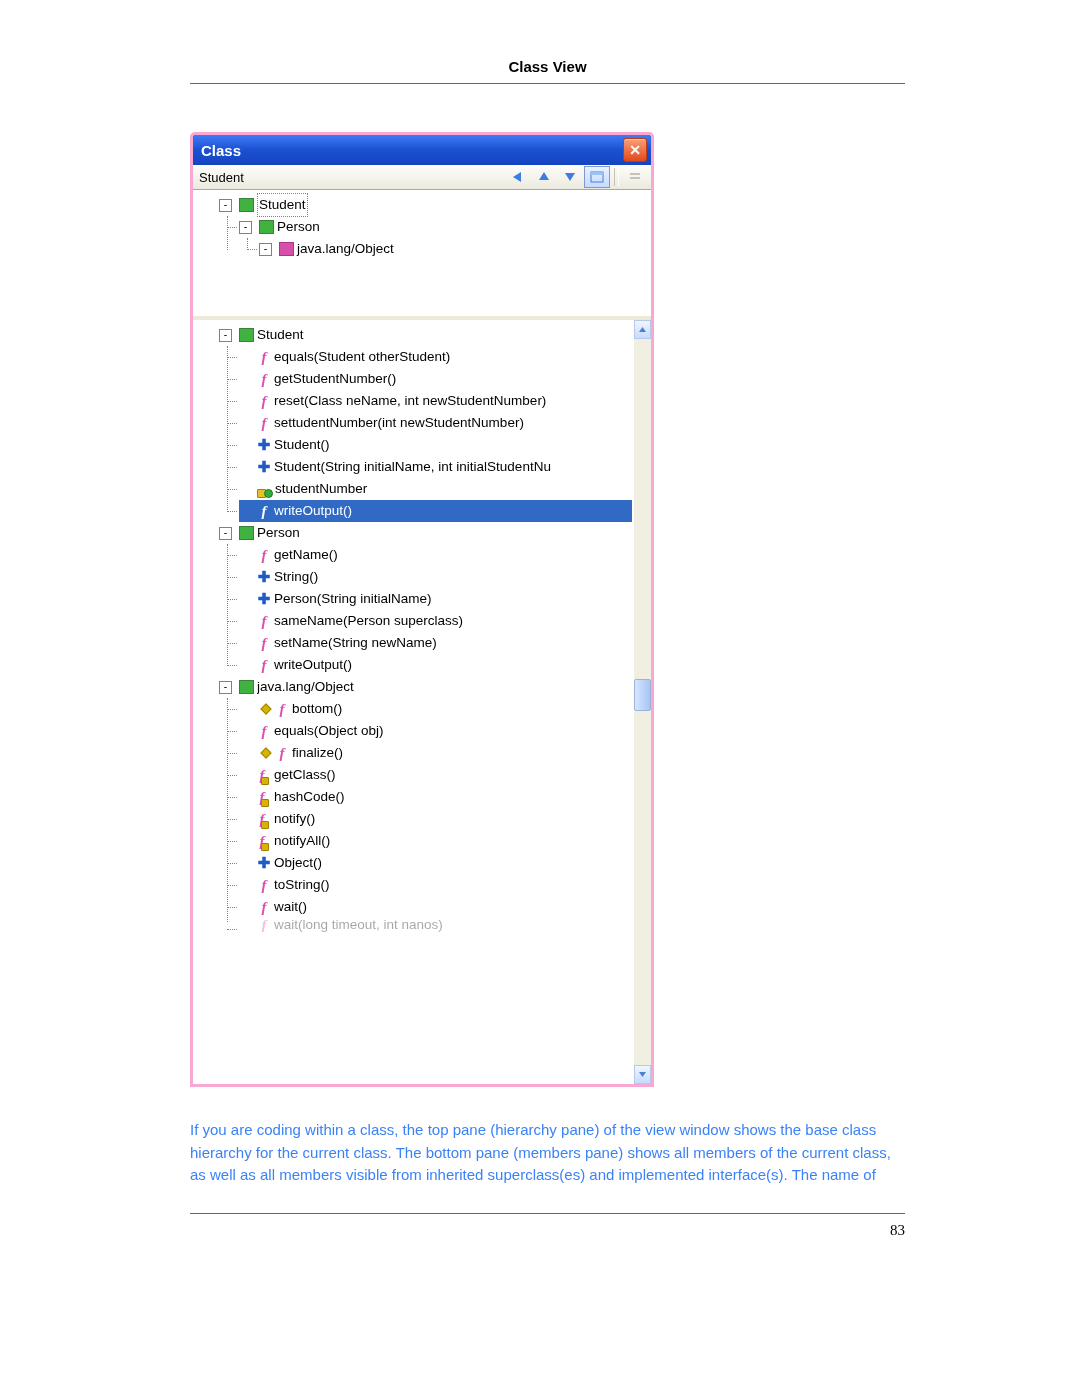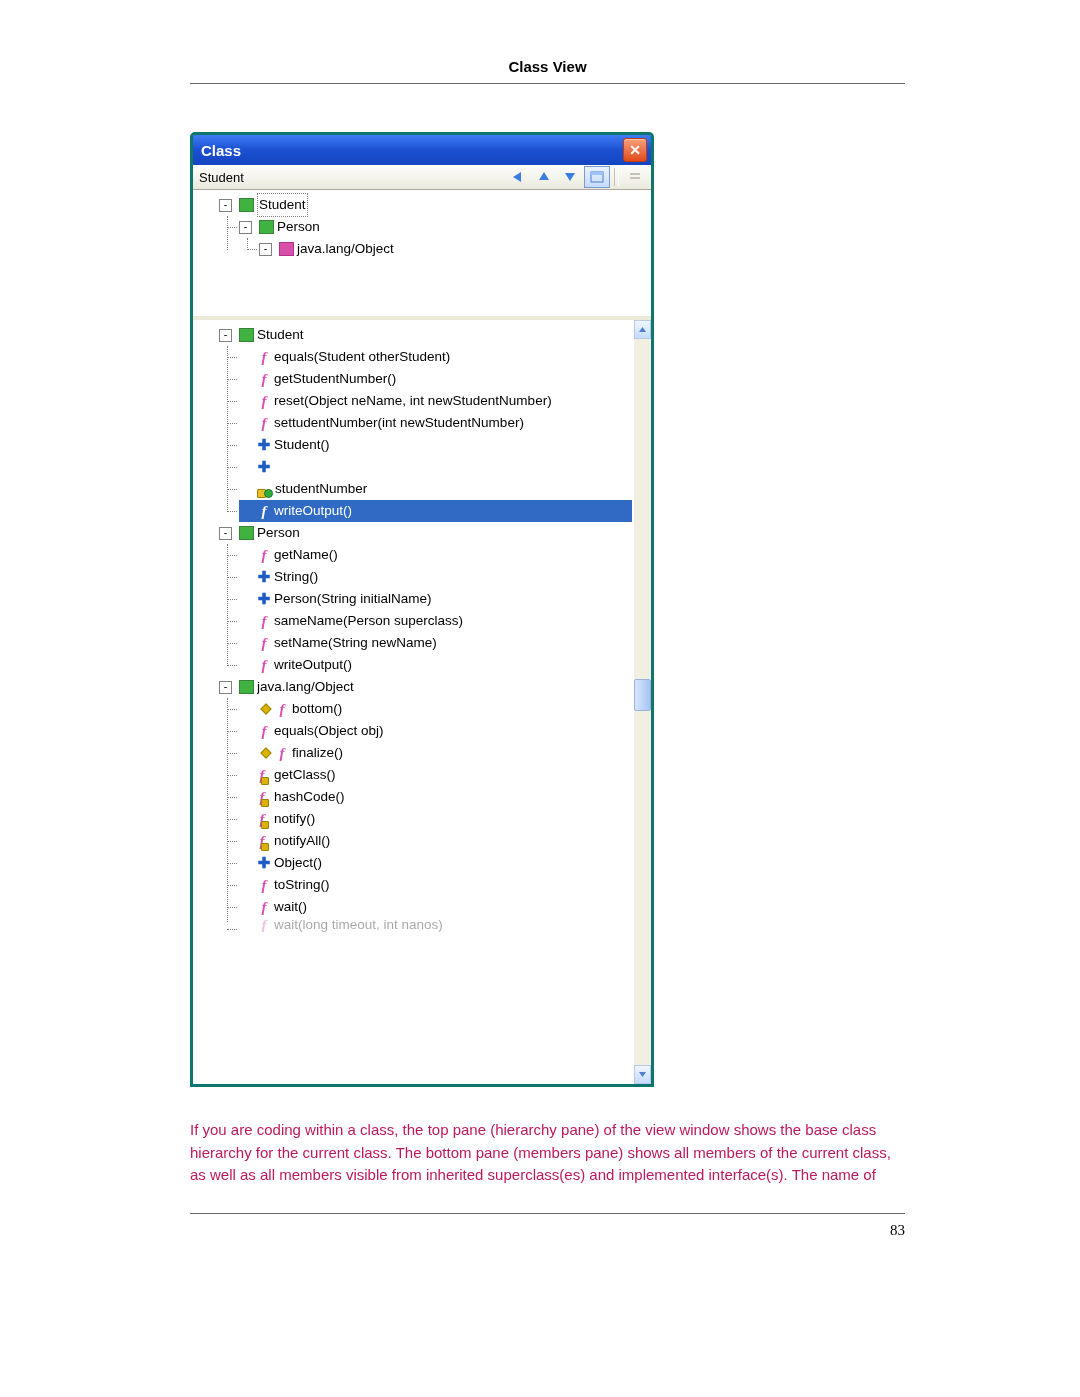--- a/index.html
+++ b/index.html
@@ -19,21 +19,21 @@
     font-size: 15px;
     font-weight: bold;
     padding-bottom: 8px;
     border-bottom: 1px solid #666;
     margin-bottom: 40px;
   }
 
   
   .window {
     width: 458px;
-    border: 3px solid #0f766e;
+    border: 3px solid #f9a8d4;
     border-radius: 5px 5px 0 0;
     font-family: "Tahoma", "Segoe UI", Arial, sans-serif;
     font-size: 13px;
     box-shadow: 0 0 0 1px #0b3cb0 inset;
     margin-top: 48px;
   }
   .titlebar {
     height: 30px;
     background: linear-gradient(to bottom,#3f7cf4 0%,#1b50d1 50%,#1544c0 100%);
     display: flex;
@@ -206,21 +206,21 @@
   .tree > ul::before{ border:none; }
   .tree > ul > li::before{ border:none; }
   .tree ul { position:relative; }
   .truncated { overflow:hidden; text-overflow:clip; }
 
   
   .body-text {
     margin-top: 32px;
     font-size: 15px;
     line-height: 1.5;
-    color:#be185d;
+    color:#3b82f6;
   }
   .page-num {
     text-align: right;
     font-size: 15px;
     border-top: 1px solid #666;
     margin-top: 26px;
     padding-top: 8px;
     font-family: Liberation Serif, serif;
   }
 </style>
@@ -323,41 +323,42 @@
                   <div class="node" style="">
                     <span class="toggle empty"></span>
                     <span class="icon f">f</span>
                     <span class="label truncated">getStudentNumber()</span>
                   </div>
                 </li>
                 <li>
                   <div class="node" style="">
                     <span class="toggle empty"></span>
                     <span class="icon f">f</span>
-                    <span class="label truncated">reset(Object neName, int newStudentNumber)</span>
+                    <span class="label truncated">reset(Class neName, int newStudentNumber)</span>
                   </div>
                 </li>
                 <li>
                   <div class="node" style="">
                     <span class="toggle empty"></span>
                     <span class="icon f">f</span>
                     <span class="label truncated">settudentNumber(int newStudentNumber)</span>
                   </div>
                 </li>
                 <li>
                   <div class="node" style="">
                     <span class="toggle empty"></span>
                     <span class="icon plus">✚</span>
                     <span class="label truncated">Student()</span>
                   </div>
                 </li>
                 <li>
                   <div class="node" style="">
                     <span class="toggle empty"></span>
                     <span class="icon plus">✚</span>
+                    <span class="label truncated">Student(String initialName, int initialStudentNu</span>
                   </div>
                 </li>
                 <li>
                   <div class="node" style="">
                     <span class="toggle empty"></span>
                     <span class="icon field"></span>
                     <span class="label truncated">studentNumber</span>
                   </div>
                 </li>
                 <li>

